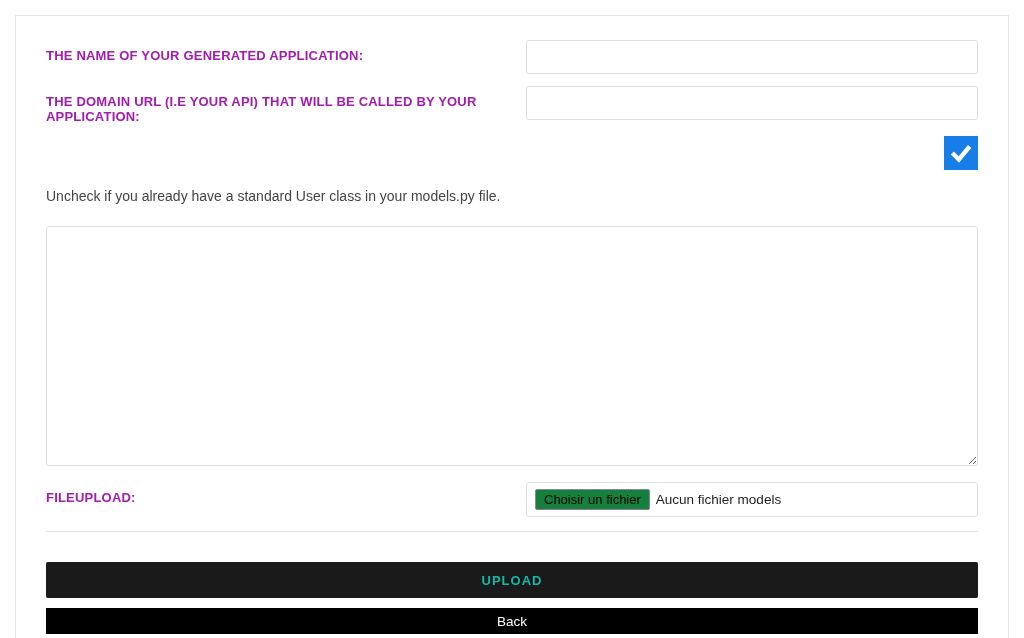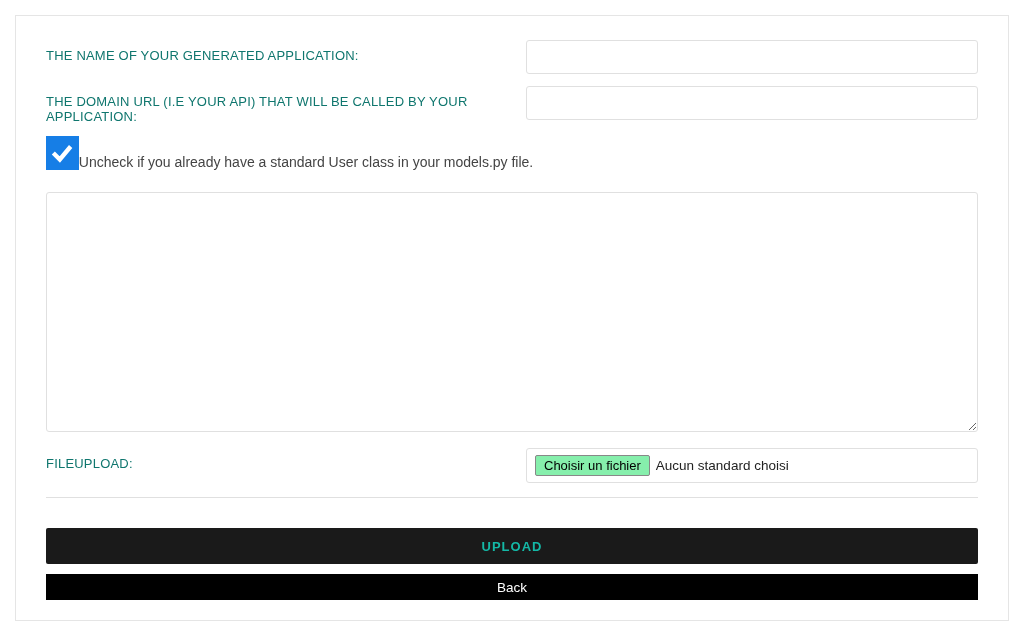--- a/index.html
+++ b/index.html
@@ -19,23 +19,23 @@
     }
     .form-row {
       display: flex;
       align-items: flex-start;
       margin-bottom: 12px;
     }
     .form-label {
       width: 480px;
       flex-shrink: 0;
       font-size: 13px;
-      font-weight: 400;
+      font-weight: 700;
       text-transform: uppercase;
-      color: #0f766e;
+      color: #a21caf;
       padding-top: 8px;
       letter-spacing: 0.2px;
     }
     .form-control-wrap {
       flex: 1;
     }
     .text-input {
       width: 100%;
       height: 34px;
       border: 1px solid #e0e0e0;
@@ -55,22 +55,22 @@
       font-family: inherit;
     }
     .textarea-row .form-label {
       display: flex;
       align-items: center;
       height: 240px;
       padding-top: 0;
     }
     .checkbox-cell {
       display: flex;
-      flex-direction: row;
-      align-items: flex-start;
+      flex-direction: column;
+      align-items: flex-end;
       width: 100%;
     }
     .checkbox-box {
       width: 34px;
       height: 34px;
       background: #167ee6;
       display: flex;
       align-items: center;
       justify-content: center;
       cursor: pointer;
@@ -102,21 +102,21 @@
     .file-wrap {
       border: 1px solid #e0e0e0;
       border-radius: 3px;
       padding: 6px 8px;
       display: flex;
       align-items: center;
       gap: 6px;
     }
     .file-button {
       border: 1px solid #888;
-      background: #86efac;
+      background: #15803d;
       padding: 2px 8px;
       font-size: 13px;
       font-family: inherit;
       cursor: pointer;
       border-radius: 2px;
     }
     .file-text {
       font-size: 13.5px;
       color: #222;
     }
@@ -188,21 +188,21 @@
     <div class="form-control-wrap">
       <textarea class="textarea-input" style=""></textarea>
     </div>
   </div>
 
   <div class="form-row file-row">
     <label class="form-label">Fileupload:</label>
     <div class="form-control-wrap">
       <div class="file-wrap">
         <button class="file-button">Choisir un fichier</button>
-        <span class="file-text">Aucun standard choisi</span>
+        <span class="file-text">Aucun fichier models</span>
       </div>
     </div>
   </div>
 
   <hr class="divider">
 
   <button class="upload-btn">Upload</button>
   <button class="back-btn">Back</button>
 
 </div>

